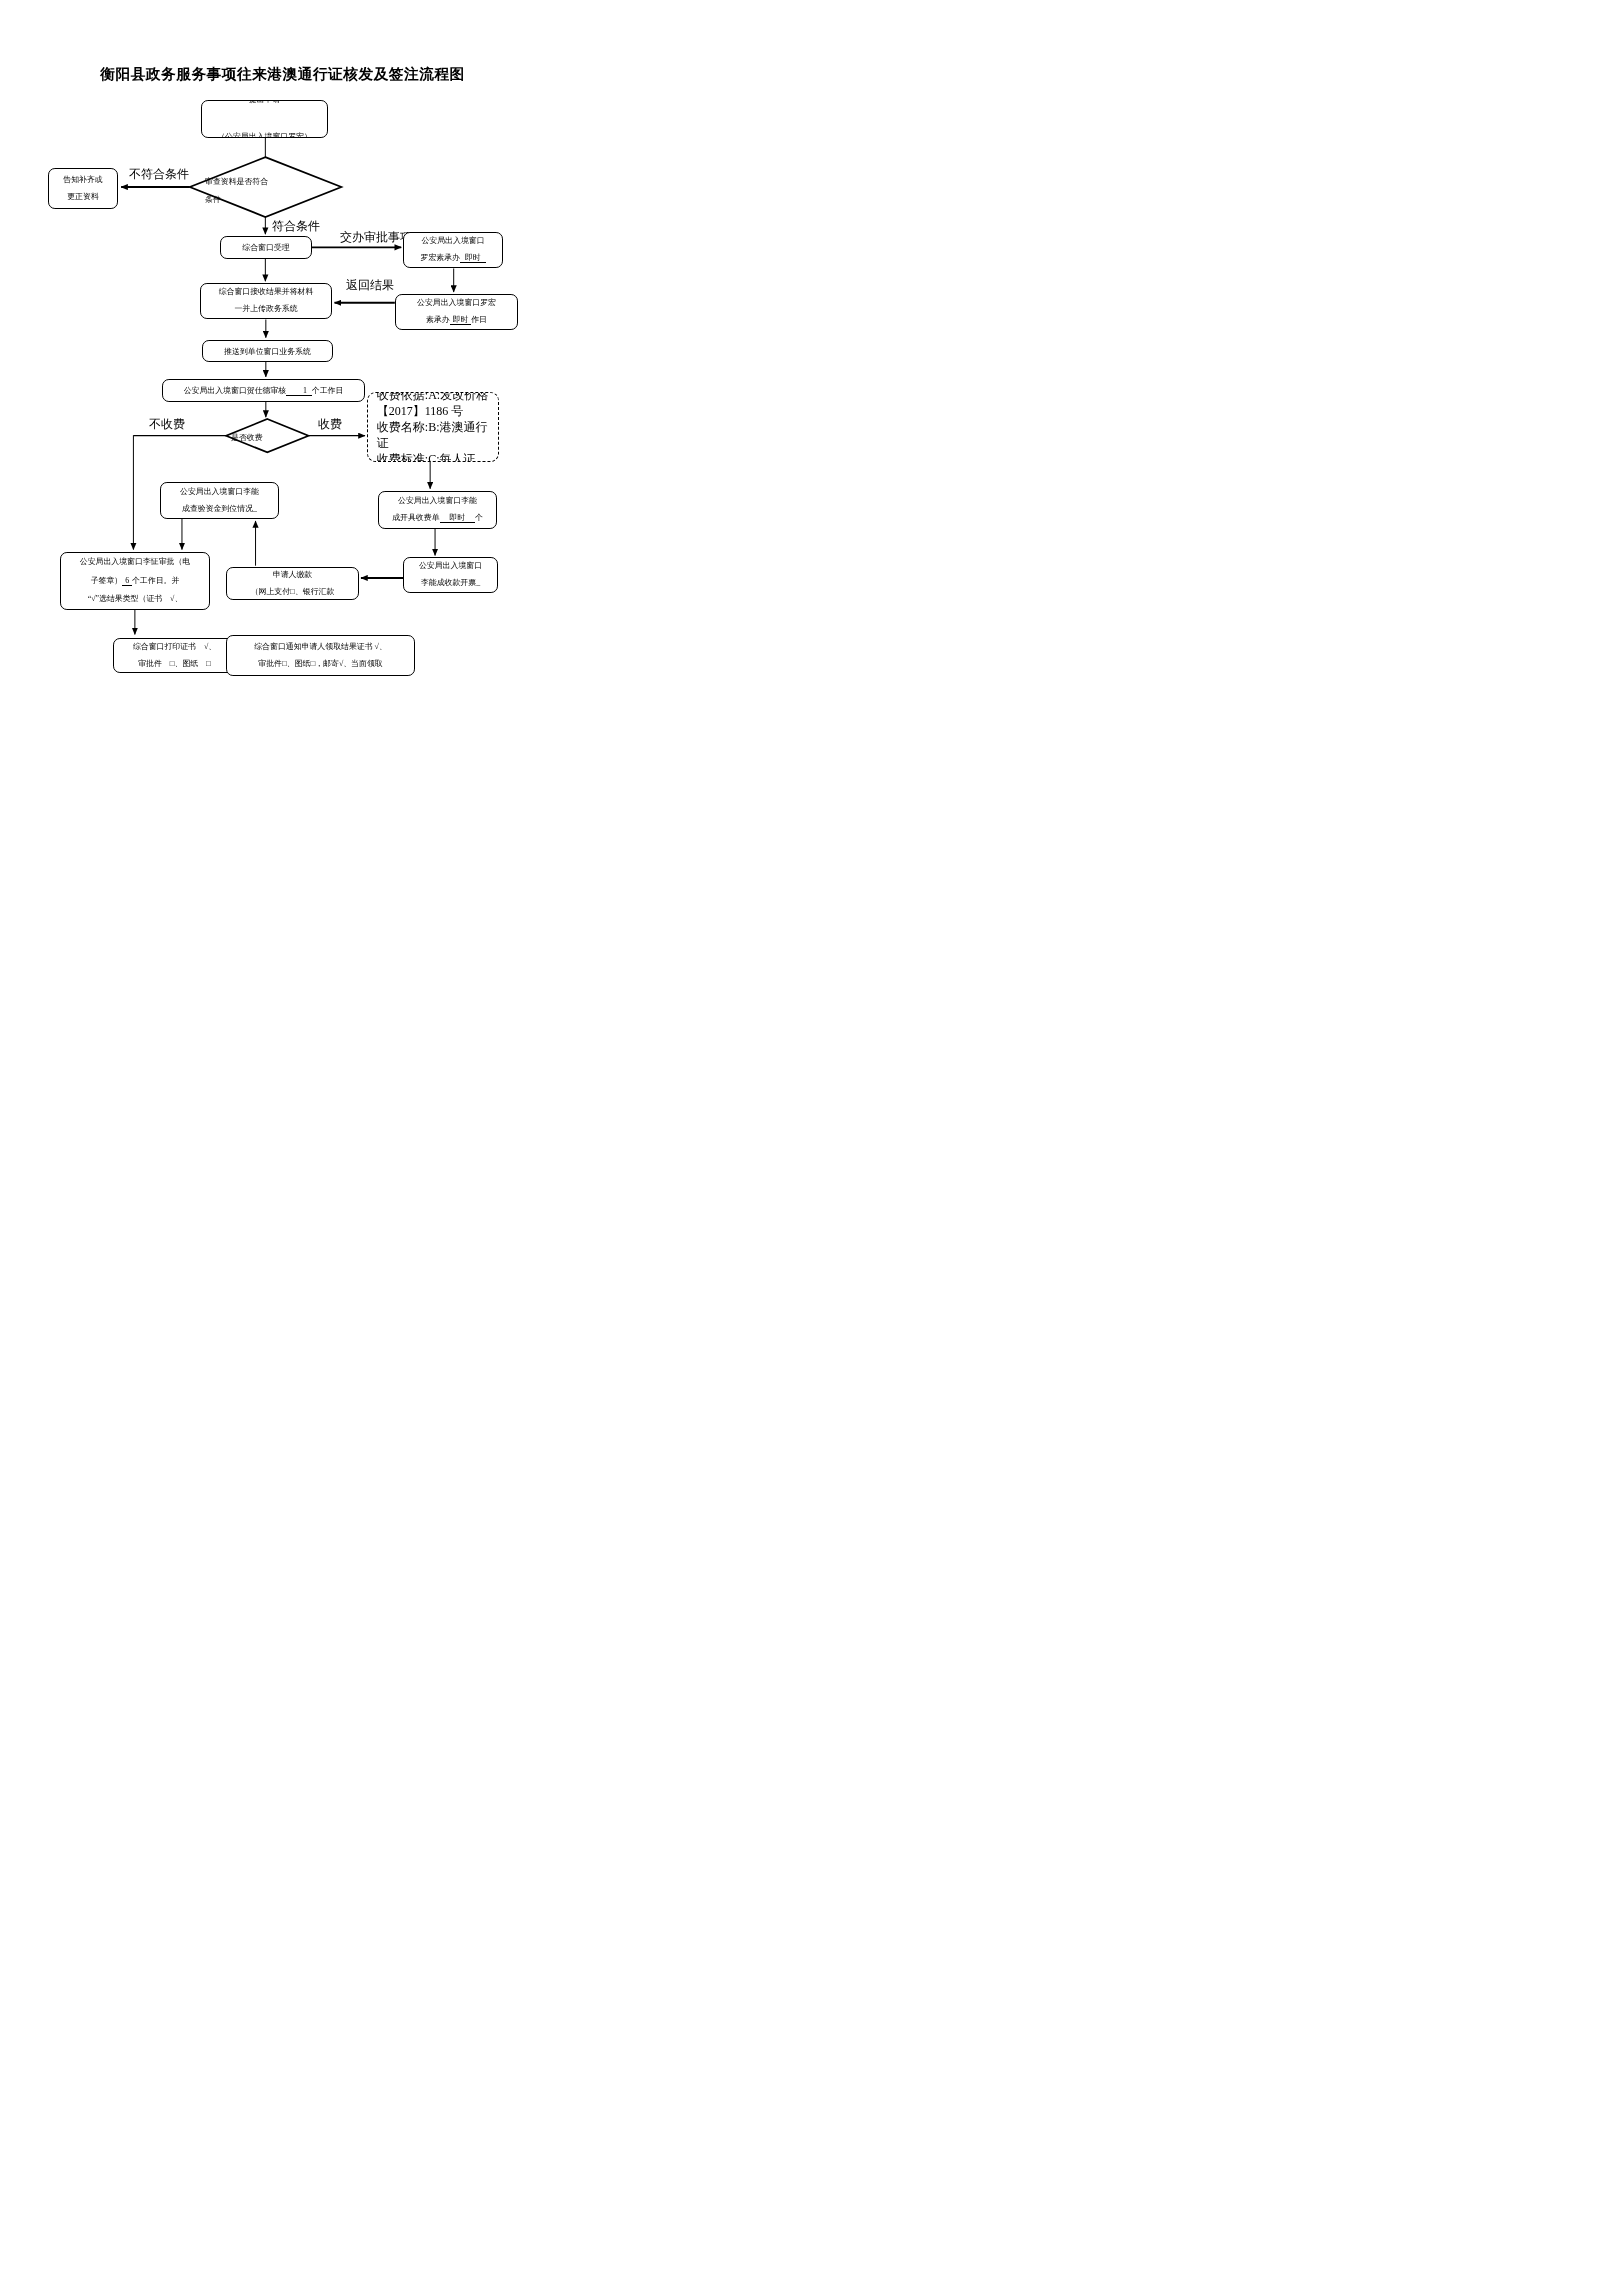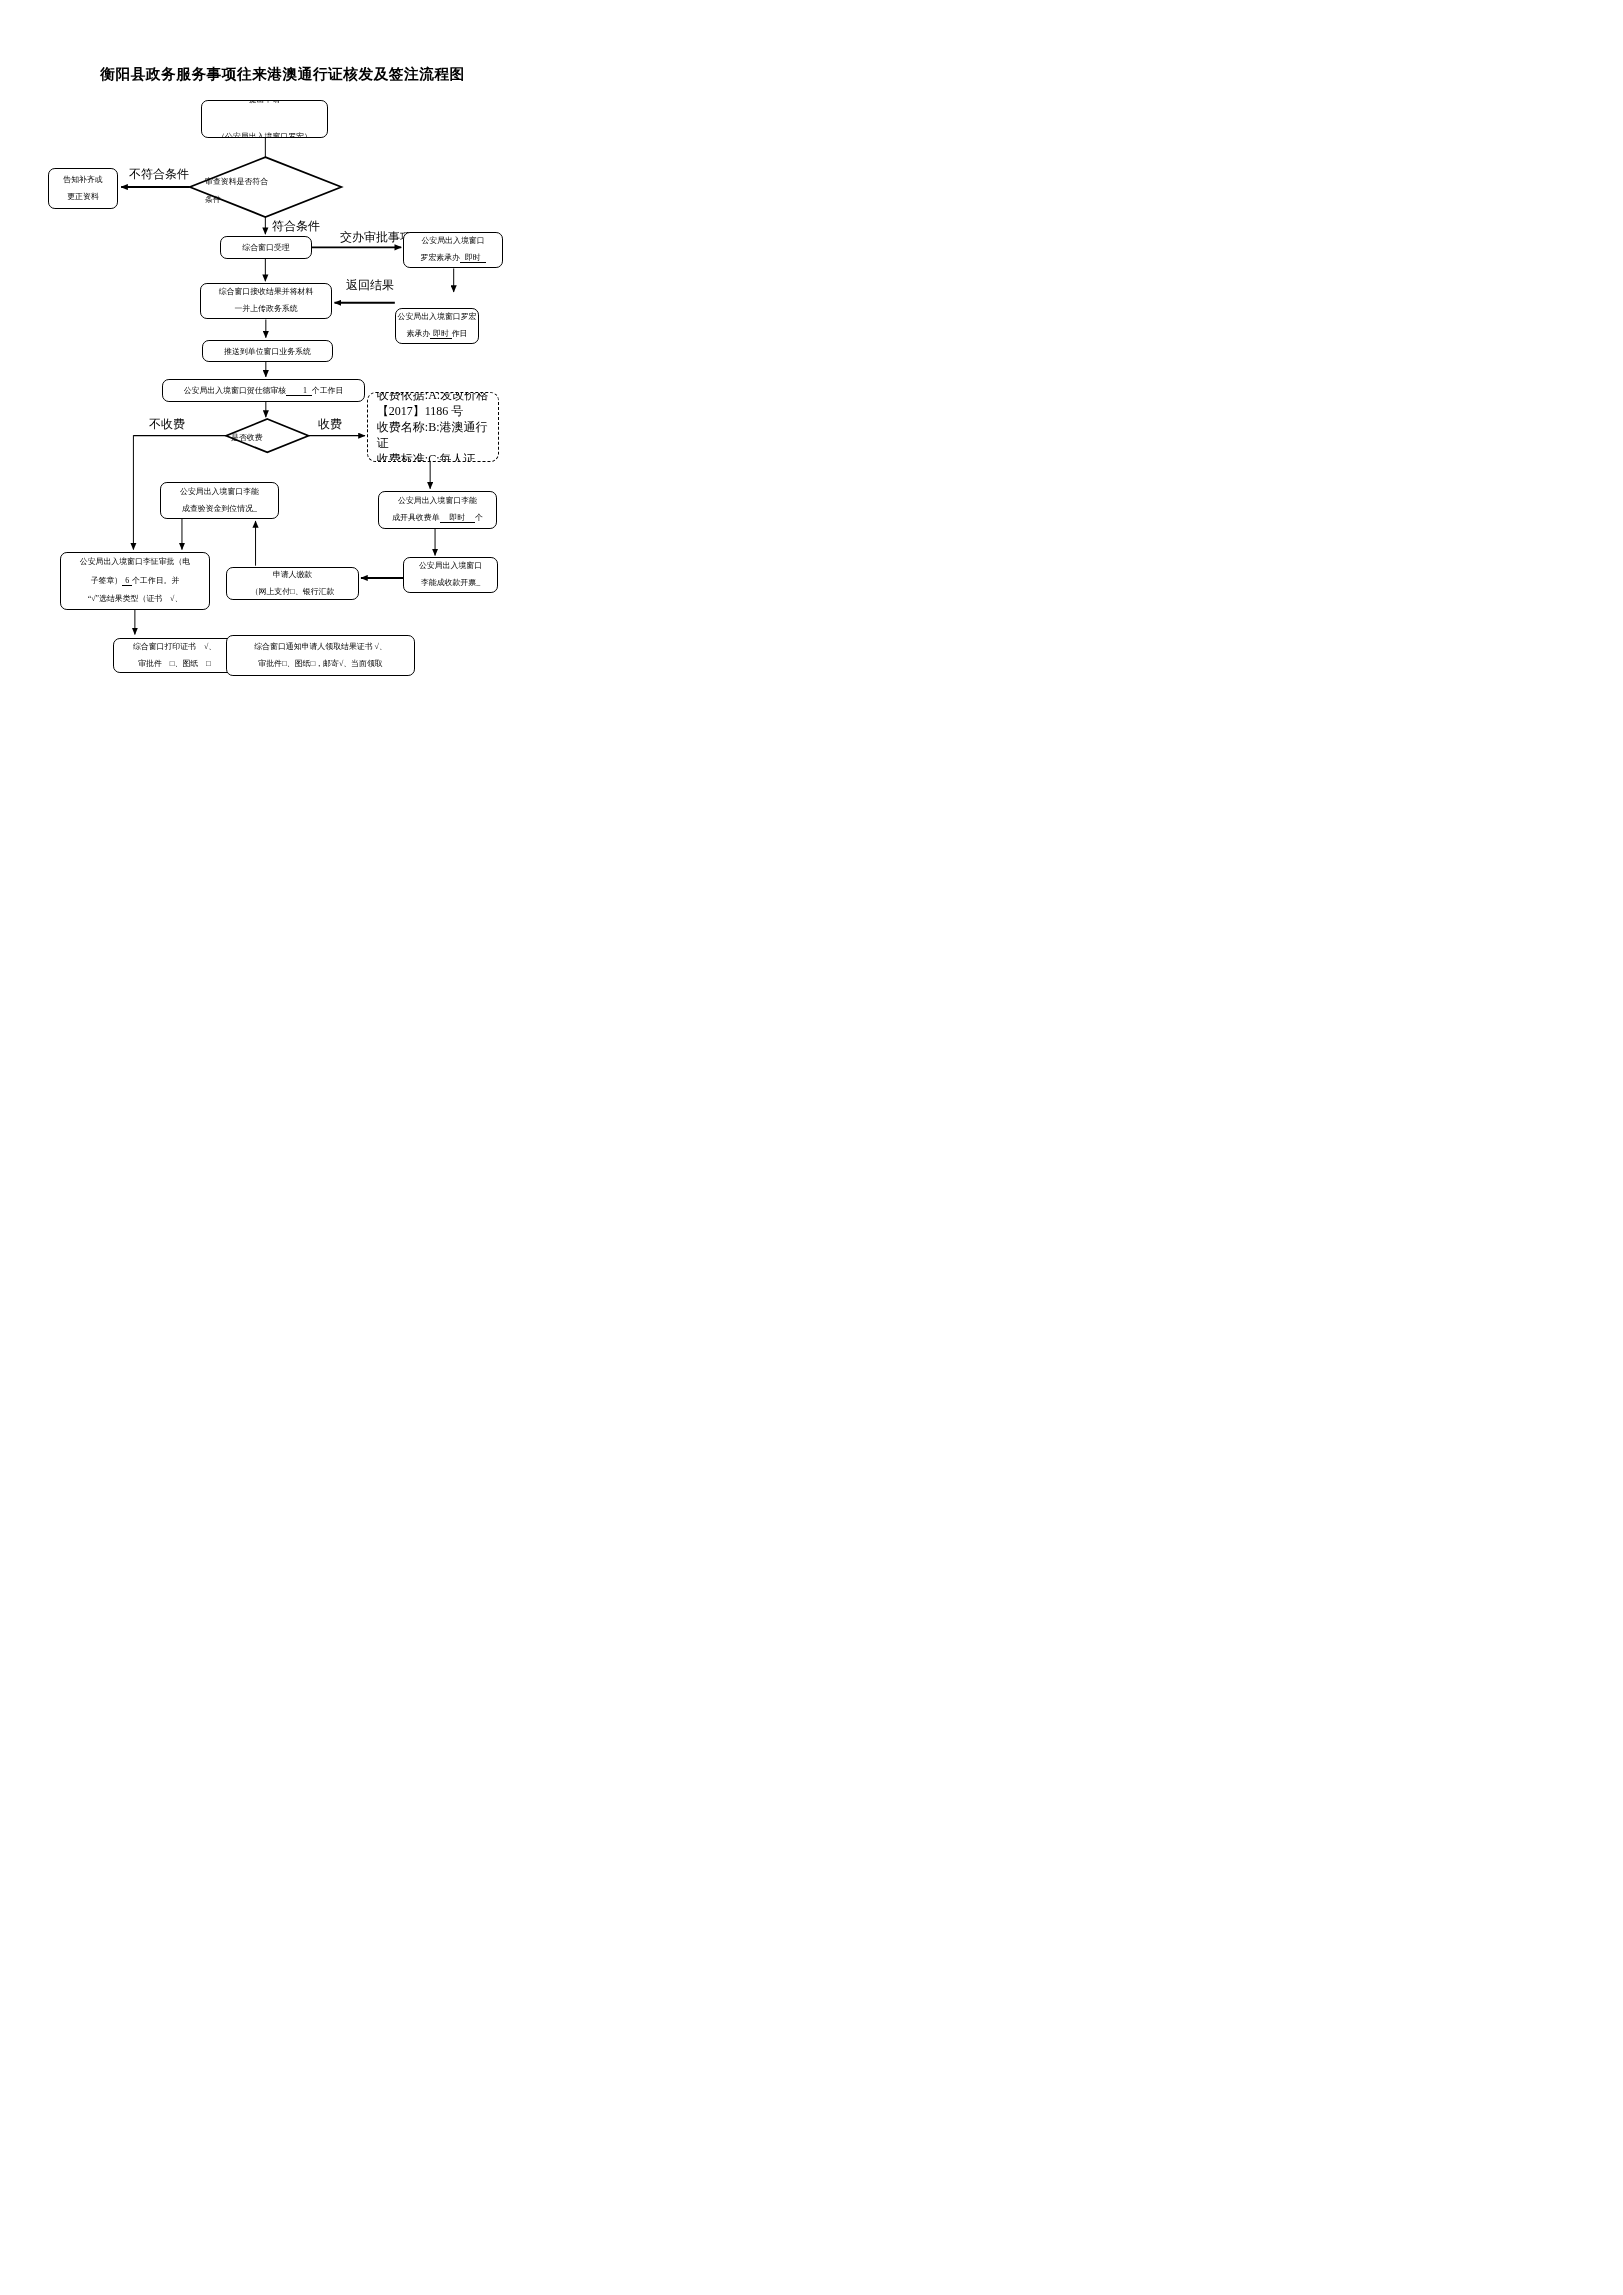--- a/index.html
+++ b/index.html
@@ -111,21 +111,21 @@
   <div class="node" style="left:403px;top:232px;width:100px;height:36px;">
     <span class="line">公安局出入境窗口</span>
     <span class="line"><span>罗宏素承办</span><span class="u u-p10">即时</span><span></span></span>
   </div>
 
   <div class="node" style="left:200px;top:283px;width:132px;height:36px;">
     <span class="line">综合窗口接收结果并将材料</span>
     <span class="line">一并上传政务系统</span>
   </div>
 
-  <div class="node" style="left:395px;top:308px;width:84px;height:36px;">
+  <div class="node" style="left:395px;top:294px;width:123px;height:36px;">
     <span class="line">公安局出入境窗口罗宏</span>
     <span class="line"><span>素承办</span><span class="u u-p6">即时</span><span>作日</span></span>
   </div>
 
   <div class="node single" style="left:202px;top:340px;width:131px;height:22px;">
     <span class="line">推送到单位窗口业务系统</span>
   </div>
 
   <div class="node single" style="left:162px;top:379px;width:203px;height:23px;">
     <span class="line"><span>公安局出入境窗口贺仕德审核</span><span class="u u-rev">1</span><span>个工作日</span></span>

